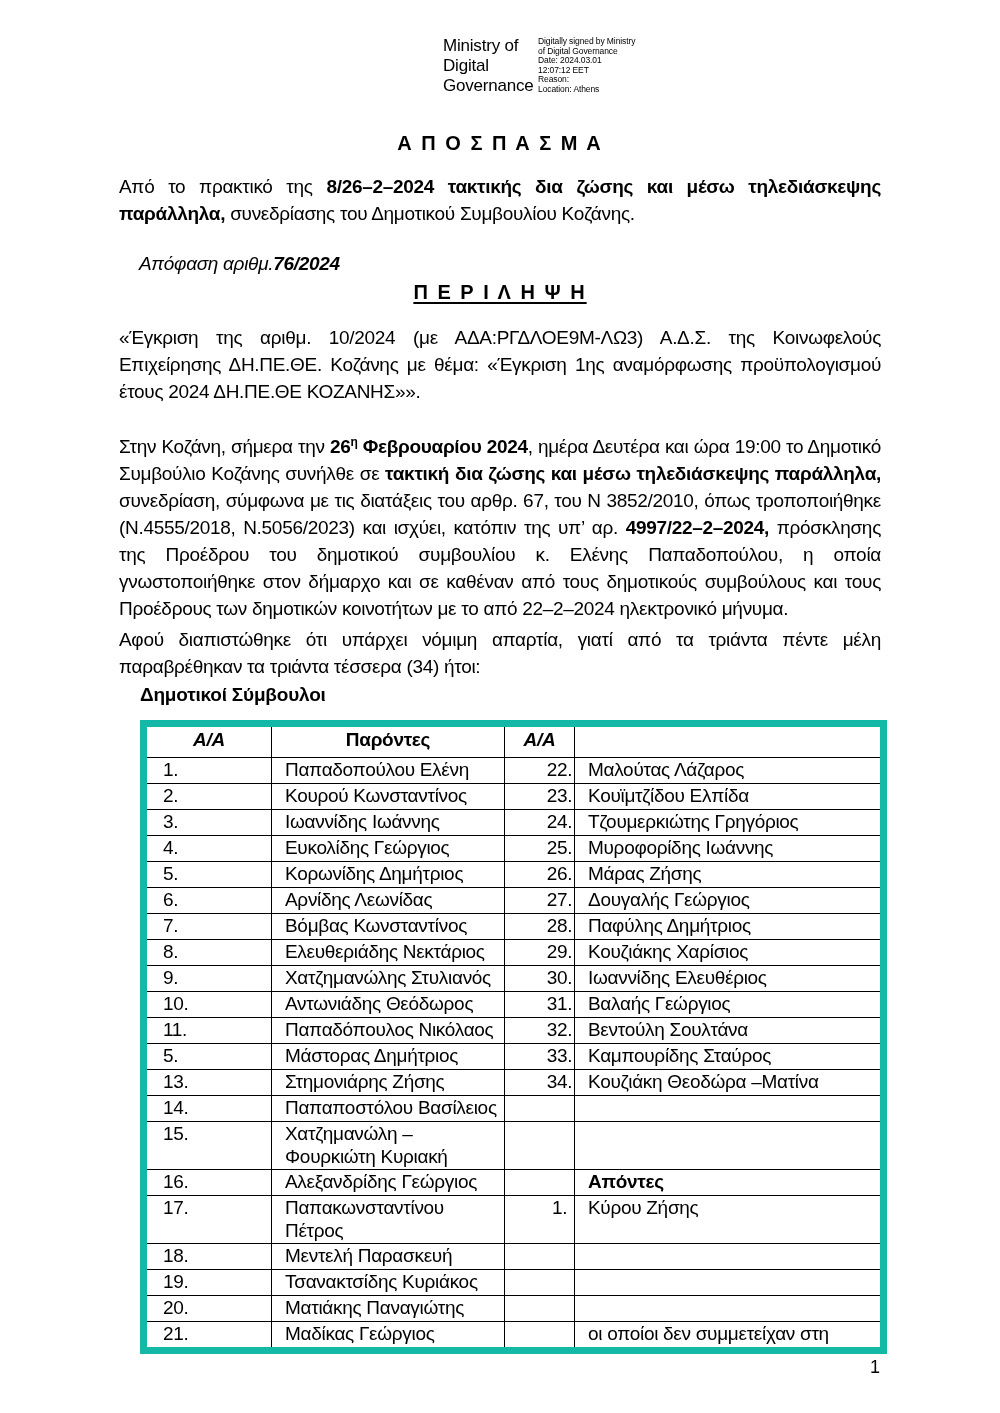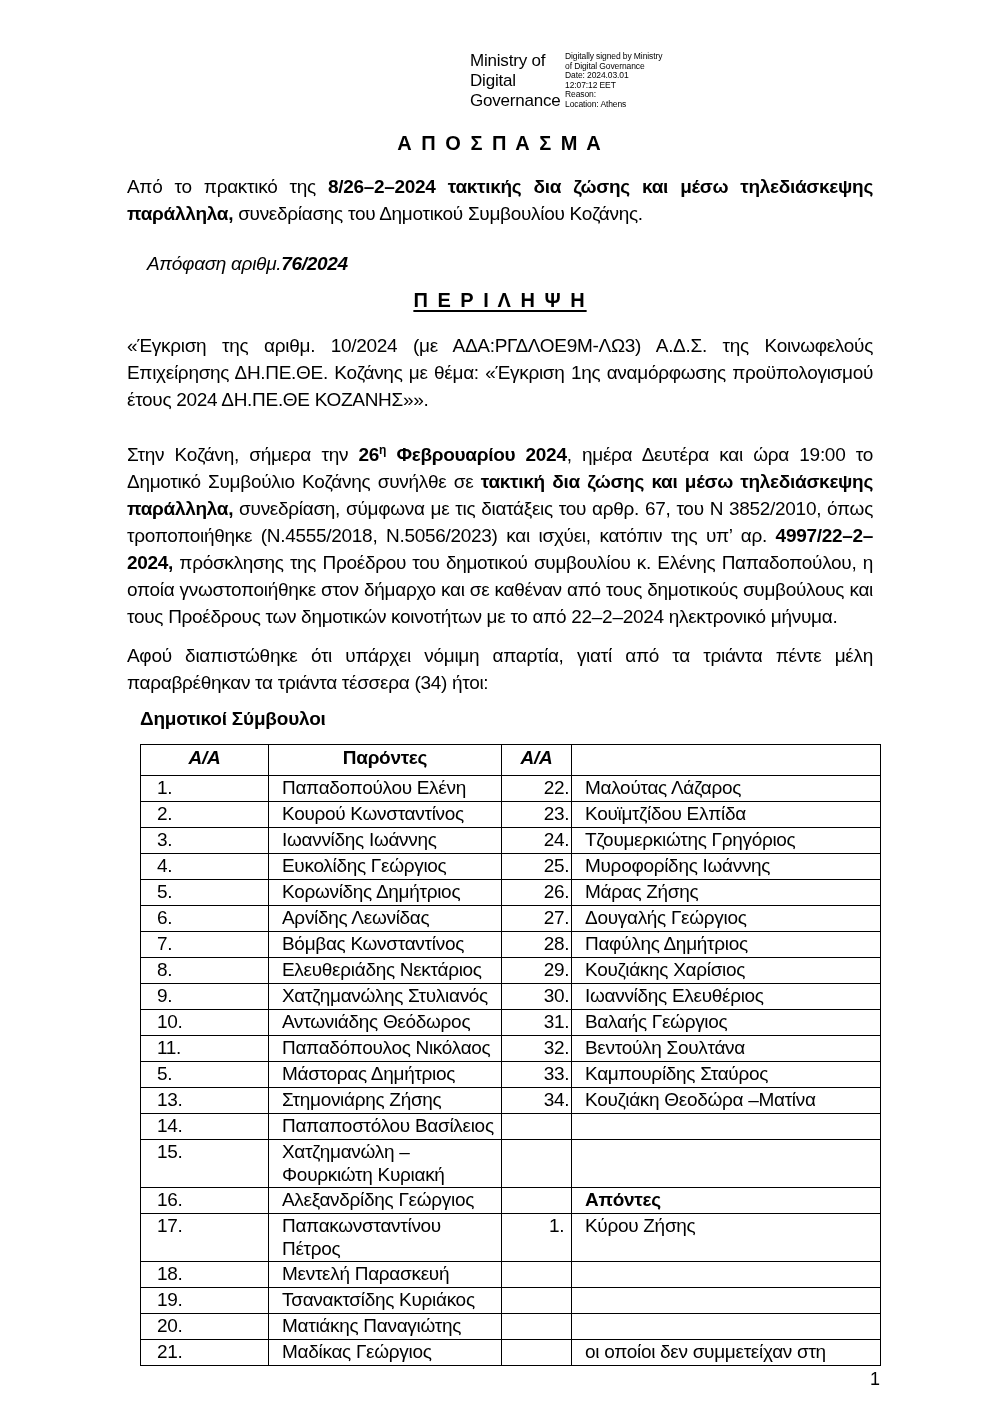--- a/index.html
+++ b/index.html
@@ -3,53 +3,53 @@
 <meta charset="utf-8">
 <style>
   html,body{margin:0;padding:0;background:#e8e8e8;}
   .page{
     width:1000px;height:1413px;background:#ffffff;position:relative;
     font-family:"Liberation Sans",sans-serif;color:#000;overflow:hidden;
     margin:0 auto;
   }
   .content{padding:0 115px;}
   
-  .sig-block{position:absolute;left:470px;top:36px;width:330px;margin-top:15px;}
+  .sig-block{position:absolute;left:443px;top:36px;width:330px;}
   .sig-authority{
     font-size:17px;line-height:20px;white-space:pre-line;letter-spacing:-0.2px;
   }
   .sig-details{
     position:absolute;left:95px;top:1px;width:160px;
     font-size:8.5px;line-height:9.6px;white-space:pre-line;letter-spacing:-0.1px;
   }
   
   .doc-title{
     margin:132px 0 0 0;text-align:center;font-size:20px;font-weight:bold;
     letter-spacing:2px;
   }
   .summary-heading{
     margin:1px 0 0 0;text-align:center;font-size:20px;font-weight:bold;
     letter-spacing:2px;text-decoration:underline;text-underline-offset:3px;
   }
   .council-heading{
     margin:0 0 0 25px;font-size:19px;font-weight:bold;letter-spacing:-0.2px;
   }
   
-  p{margin:12px;font-size:19px;line-height:27px;letter-spacing:-0.3px;}
+  p{margin:4px;font-size:19px;line-height:27px;letter-spacing:-0.3px;}
   .justify{text-align:justify;}
   .intro-para{margin-top:18px;}
   .decision-line{margin-top:23px;padding-left:20px;font-style:italic;}
   .summary-para{margin-top:20px;}
   .session-para{margin-top:28px;}
   .quorum-para{margin-top:0;}
   .b{font-weight:bold;}
   sup{font-size:12px;line-height:0;}
   
   table{
-    border-collapse:collapse;border:1px solid #14b8a6;table-layout:fixed;
+    border-collapse:collapse;border:7px solid #14b8a6;table-layout:fixed;
     width:740px;margin:14px 0 1px 25px;font-size:19px;letter-spacing:-0.3px;
   }
   th,td{border:1px solid #000;overflow:hidden;vertical-align:top;}
   th{height:27px;font-weight:bold;text-align:center;padding:2px 0 1px 0;}
   th.hdr-num{font-style:italic;}
   td{height:24px;line-height:23px;padding:0 0 1px 0;}
   td.c0{padding-left:16px;}
   td.c1,td.c3{padding-left:13px;}
   td.c2{text-align:center;padding-left:40px;}
   col.c0{width:128px;}

